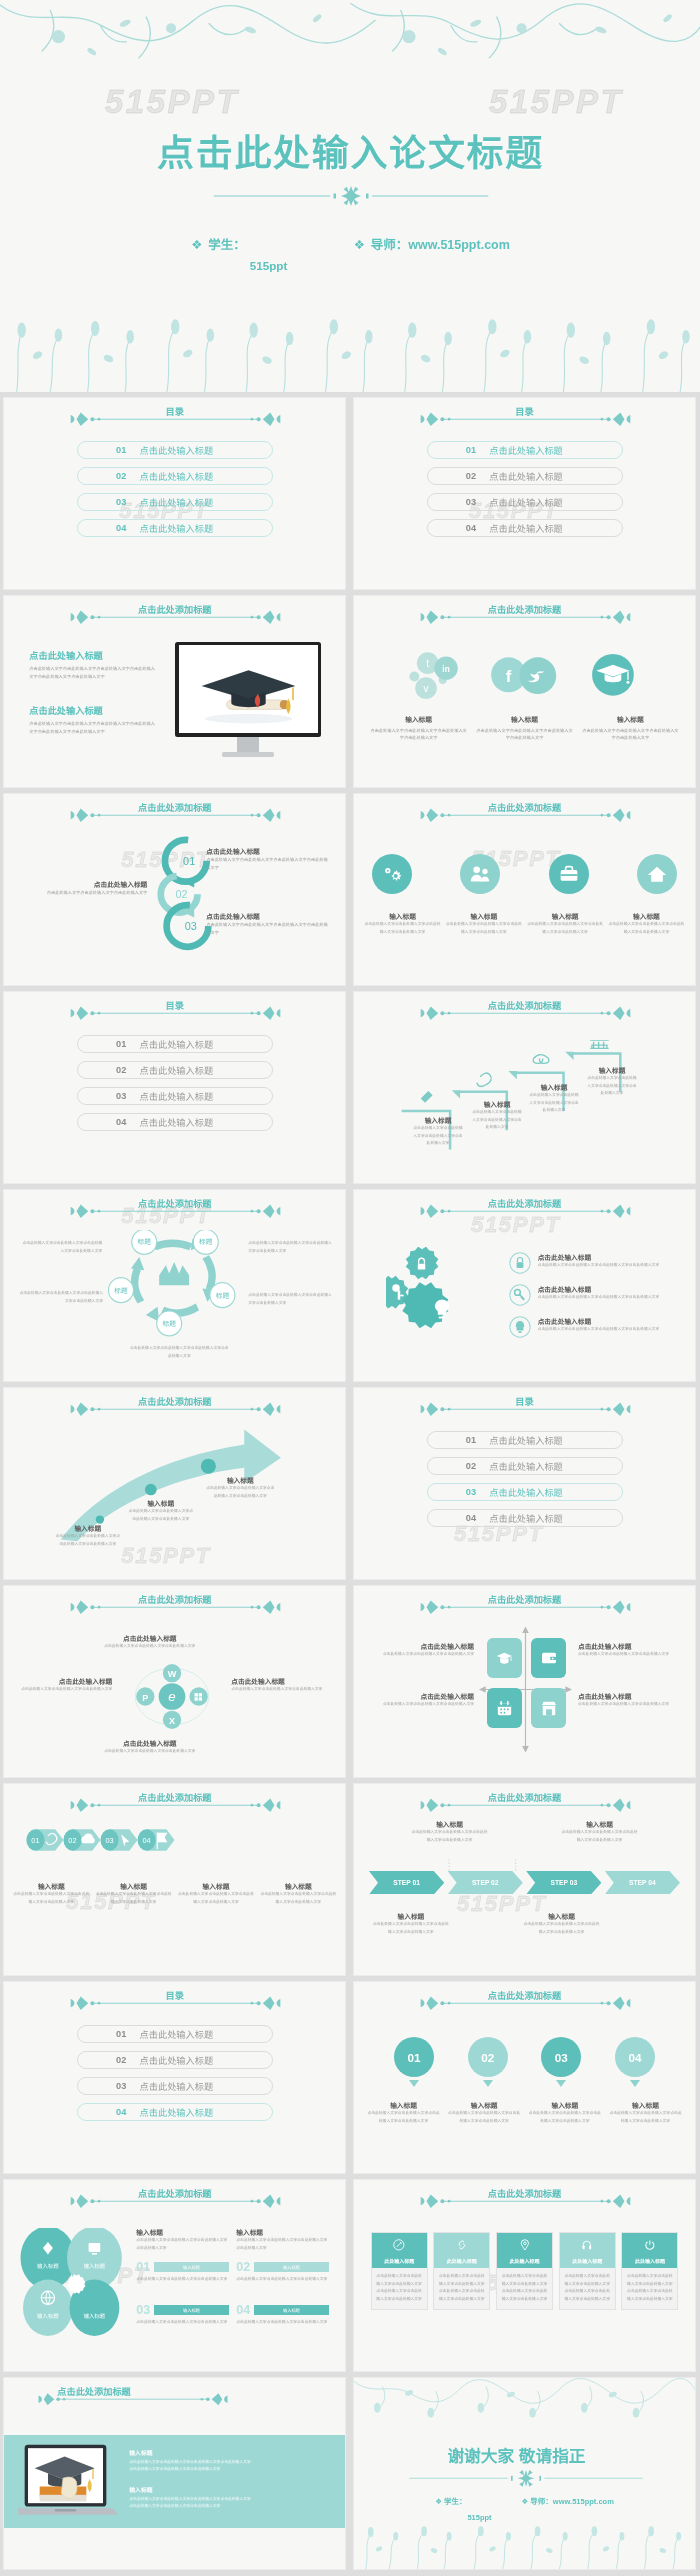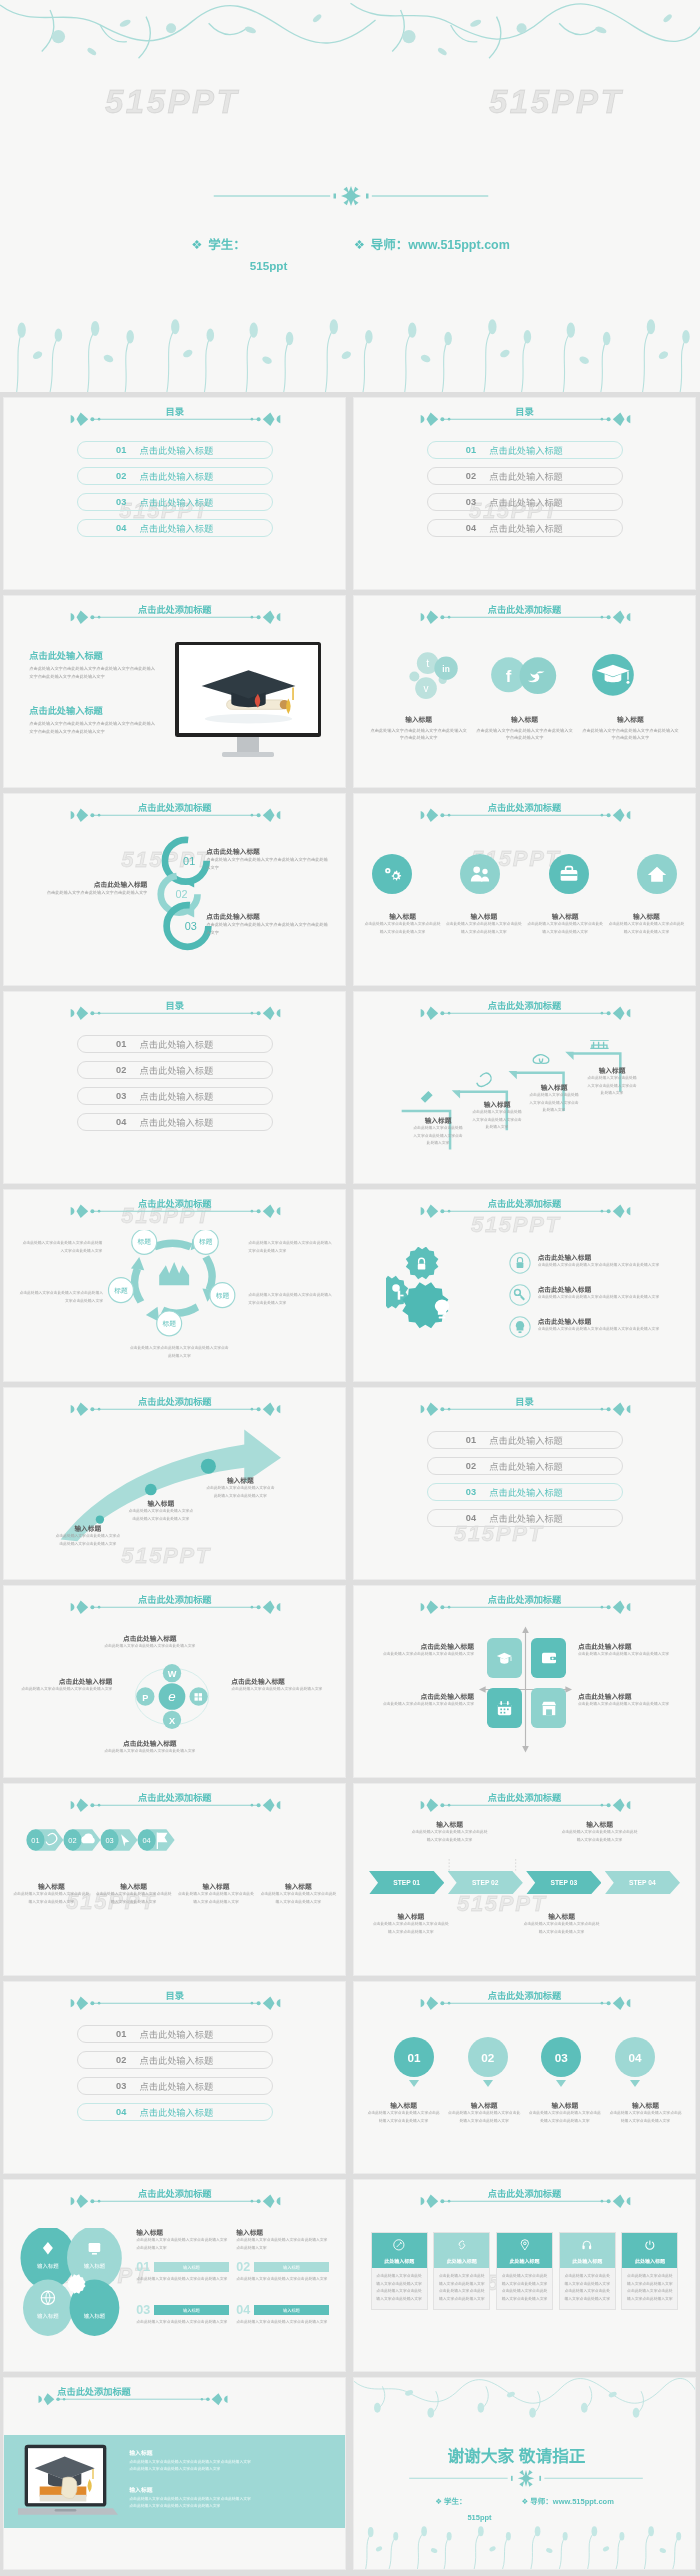--- a/index.html
+++ b/index.html
@@ -183,20 +183,21 @@
       <ellipse cx="380" cy="22" rx="6" ry="3" transform="rotate(-40 380 22)"></ellipse>
       <ellipse cx="800" cy="22" rx="6" ry="3" transform="rotate(-40 800 22)"></ellipse>
       <ellipse cx="110" cy="62" rx="6" ry="3" transform="rotate(35 110 62)"></ellipse>
       <ellipse cx="530" cy="62" rx="6" ry="3" transform="rotate(35 530 62)"></ellipse>
     </g>
   </svg>
 
   <div class="wm" style="top:83px; left:105px;">515PPT</div>
   <div class="wm" style="top:83px; left:489px;">515PPT</div>
 
+  <div class="cover-title">点击此处输入论文标题</div>
 
   <svg class="cover-divider" viewBox="0 0 330 26">
     <line x1="0" y1="13" x2="140" y2="13" stroke="#a9dcd8" stroke-width="1.6"></line>
     <line x1="190" y1="13" x2="330" y2="13" stroke="#a9dcd8" stroke-width="1.6"></line>
     <g fill="#7ccbc6">
       <circle cx="165" cy="13" r="6"></circle>
       <path d="M165 1 l3 8 -6 0 z"></path>
         <path d="M165 25 l3 -8 -6 0 z"></path>
       <path d="M153 13 l8 3 0 -6 z"></path>
         <path d="M177 13 l-8 3 0 -6 z"></path>

